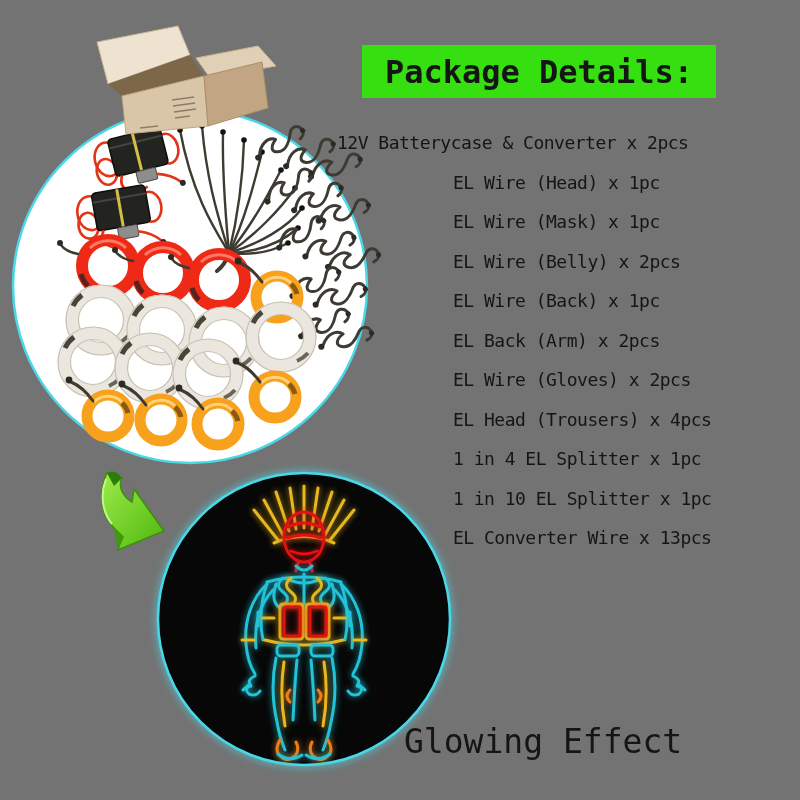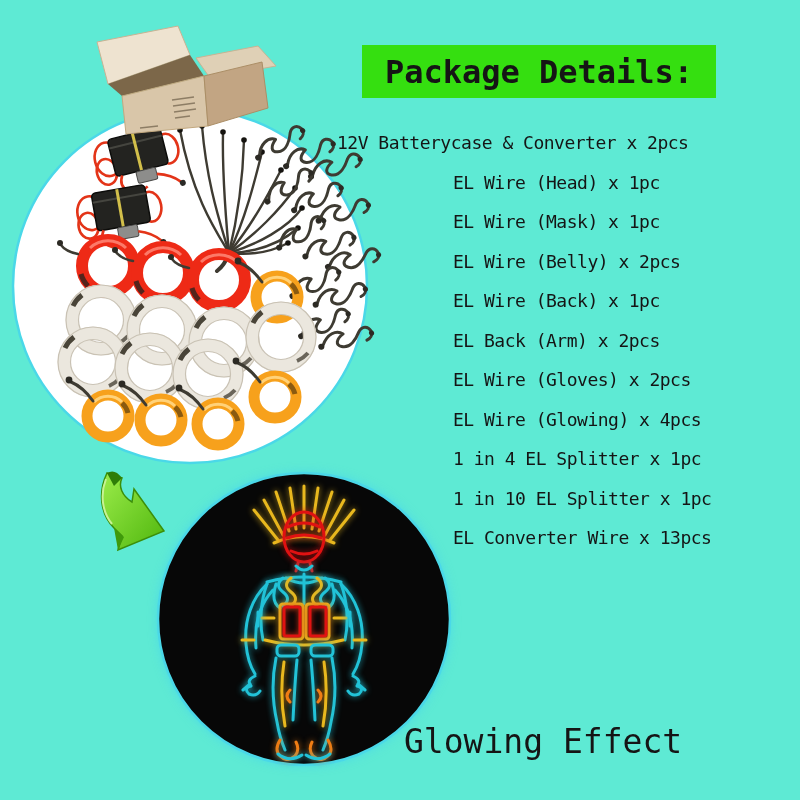--- a/index.html
+++ b/index.html
@@ -1,16 +1,16 @@
 <!DOCTYPE html>
 <html style="--title_bg: #35df10; --text: #151515; --circle_outline: #4ad8e8; --dark_circle_bg: #070707; --coil_red: #ee2a16; --coil_orange: #f7a11c; --coil_white: #ebe7de; --wire_dark: #3e3b32; --arrow_green: #6fd42a; --figure_cyan: #22c3d8; --figure_gold: #e8b81e; --figure_red: #e01212; --figure_orange: #ef7d14;"><head>
 <meta charset="utf-8">
 <style>
   html,body{margin:0;padding:0;background:#ffffff;}
-  .canvas{position:relative;width:800px;height:800px;background:#5eead4;overflow:hidden;
+  .canvas{position:relative;width:800px;height:800px;background:#737373;overflow:hidden;
           font-family:"DejaVu Sans Mono","Liberation Mono",monospace;color:var(--text,#151515);}
   .art{position:absolute;left:0;top:0;}
   .title{position:absolute;left:362px;top:45px;width:354px;height:53px;
          display:flex;align-items:center;justify-content:center;
          background:var(--title_bg,#35df10);font-size:32px;font-weight:bold;
          letter-spacing:0px;white-space:nowrap;}
   .plist{position:absolute;left:453px;top:123px;margin:0;padding:0;list-style:none;
          font-size:18px;line-height:39.5px;letter-spacing:-0.5px;white-space:nowrap;}
   .plist li{display:block;}
   .plist li:first-child{margin-left:-116px;}
@@ -263,20 +263,20 @@
   <div class="title">Package Details:</div>
 
   <ul class="plist">
     <li>12V Batterycase &amp; Converter x 2pcs</li>
     <li>EL Wire (Head) x 1pc</li>
     <li>EL Wire (Mask) x 1pc</li>
     <li>EL Wire (Belly) x 2pcs</li>
     <li>EL Wire (Back) x 1pc</li>
     <li>EL Back (Arm) x 2pcs</li>
     <li>EL Wire (Gloves) x 2pcs</li>
-    <li>EL Wire (Glowing) x 4pcs</li>
+    <li>EL Head (Trousers) x 4pcs</li>
     <li>1 in 4 EL Splitter x 1pc</li>
     <li>1 in 10 EL Splitter x 1pc</li>
     <li>EL Converter Wire x 13pcs</li>
   </ul>
 
   <div class="caption">Glowing Effect</div>
 </div>
 
 </body></html>

